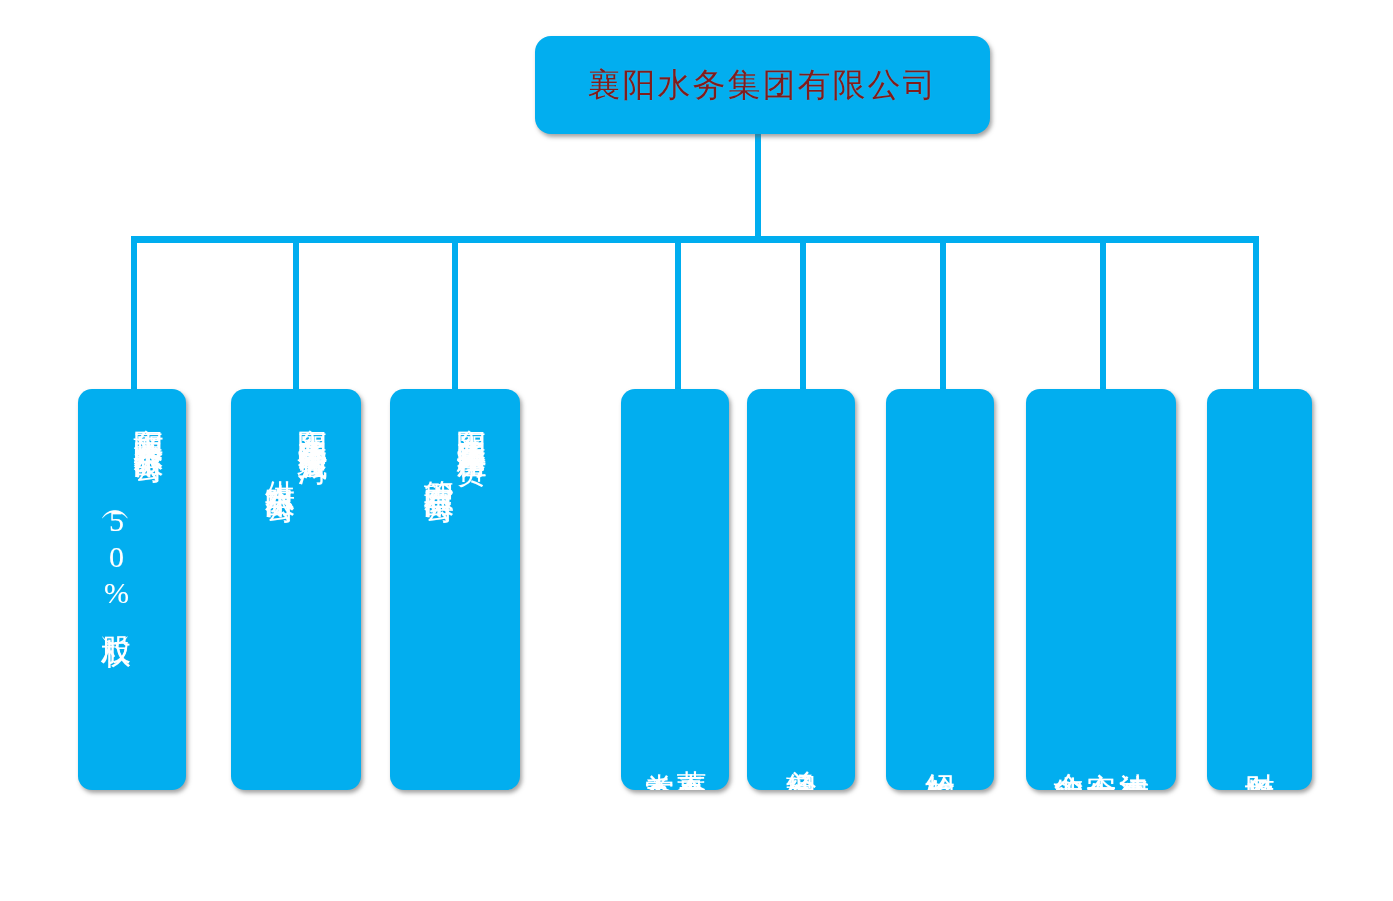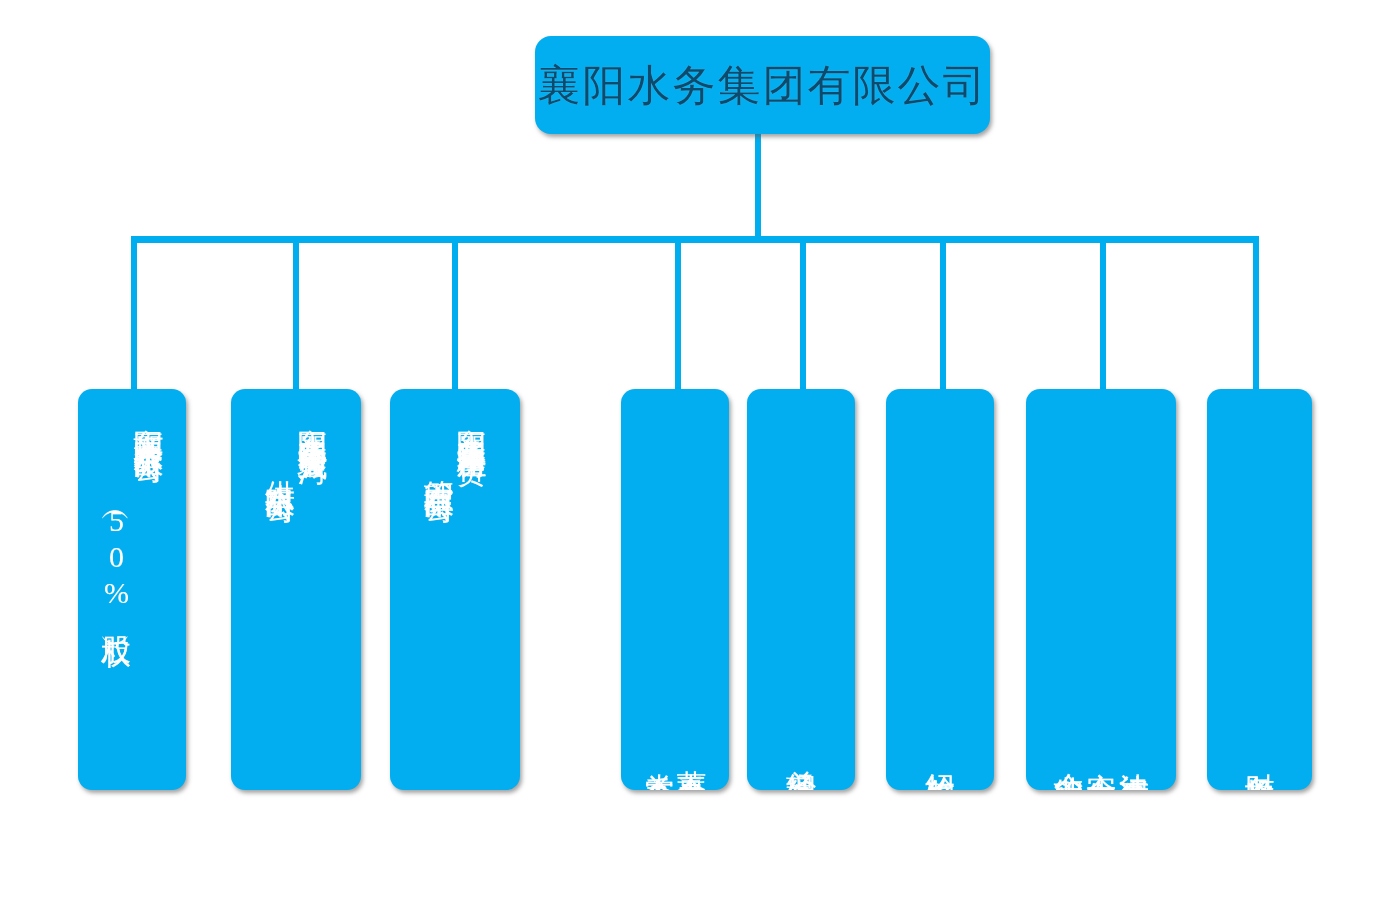--- a/index.html
+++ b/index.html
@@ -38,22 +38,22 @@
   }
 
   
   .node.root {
     border-radius: 16px;
     display: flex;
     align-items: center;
     justify-content: center;
   }
   .root-label {
-    color: #0c4a6e;
-    font-size: 43px;
+    color: #7f1d1d;
+    font-size: 33px;
     letter-spacing: 2px;
     line-height: 1;
     white-space: nowrap;
     text-shadow: 0 0 1px rgba(255,255,255,0.35);
   }
 
   
   .vcols {
     position: absolute;
     display: flex;

